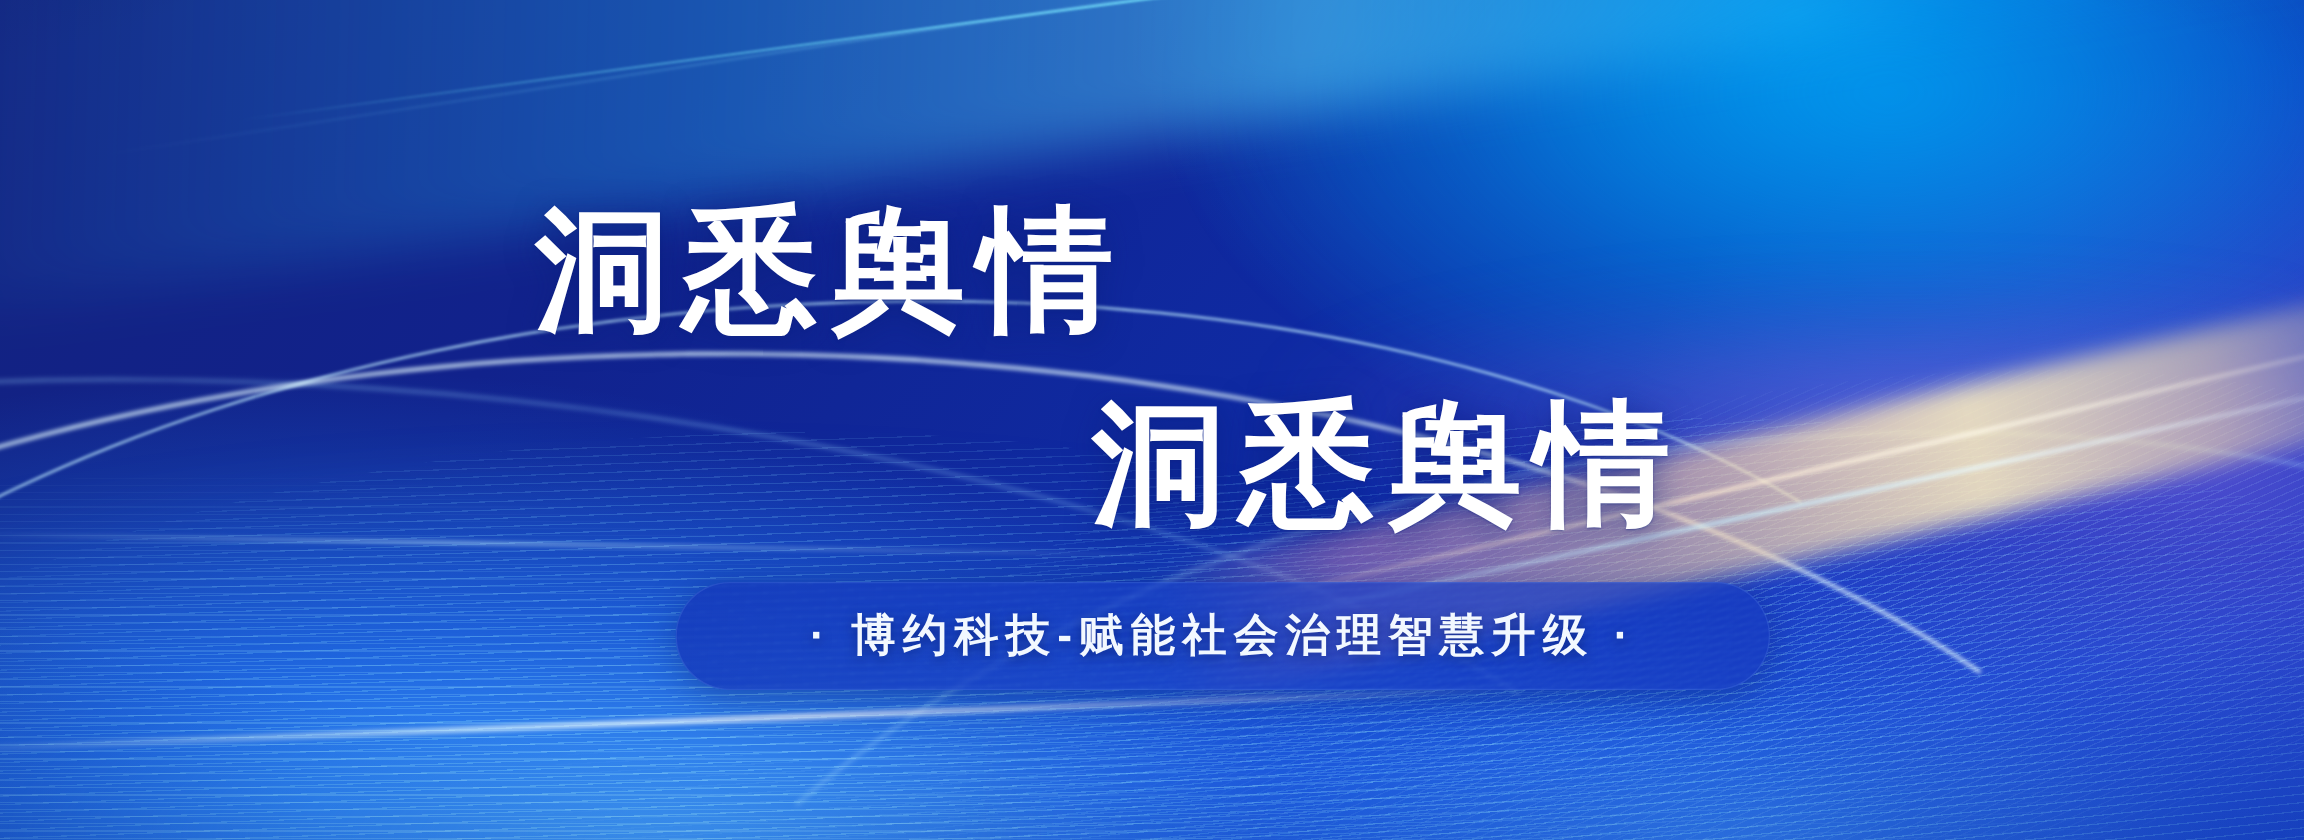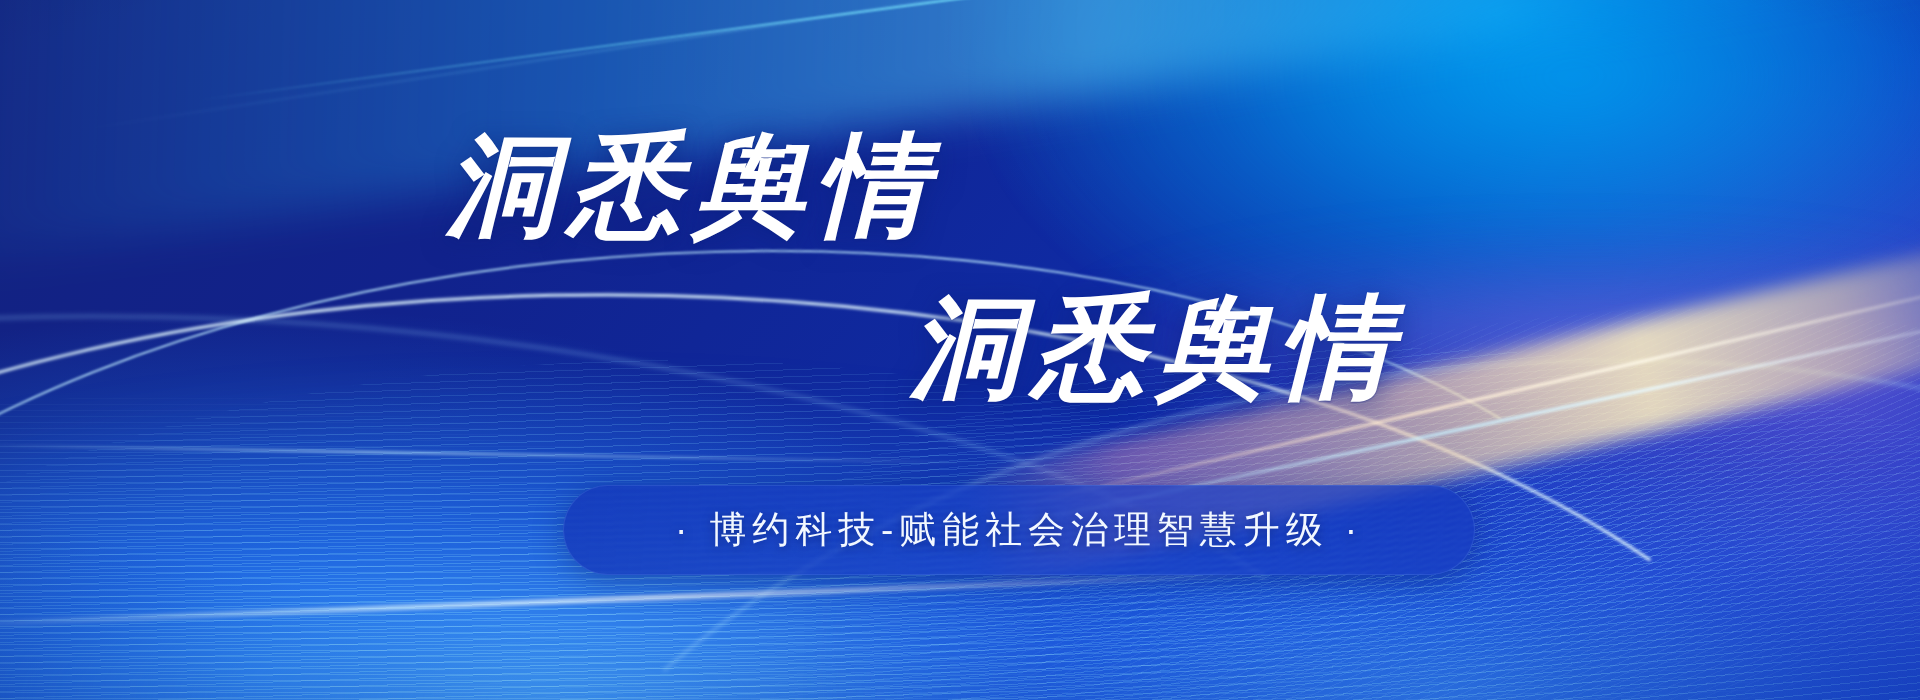--- a/index.html
+++ b/index.html
@@ -183,24 +183,24 @@
   }
 
   
   .content{position:absolute;inset:0;}
 
   .headline{
     position:absolute;
     color:#fff;
     font-family:"Liberation Serif","DejaVu Serif",serif;
     font-weight:700;
-    font-style:italic;
     letter-spacing:.10em;
     white-space:nowrap;
     text-shadow:0 4px 26px rgba(10,30,120,.55), 0 1px 2px rgba(20,40,130,.5);
+    margin-top:40px;
   }
   .headline-1{
     left:446px;top:128px;
     font-size:112px;line-height:1.05;
   }
   .headline-2{
     left:910px;top:290px;
     font-size:112px;line-height:1.05;
   }
 
@@ -211,21 +211,21 @@
     border-radius:45px;
     background:linear-gradient(96deg,rgba(20,55,185,.78) 0%,rgba(24,62,196,.66) 45%,rgba(22,58,192,.74) 100%);
     box-shadow:inset 0 0 0 1px rgba(150,200,255,.14), 0 6px 30px rgba(8,25,95,.35);
     display:flex;align-items:center;justify-content:center;
     backdrop-filter:blur(1px);
   }
   .pill-text{
     color:#f2f8ff;
     font-size:37px;
     letter-spacing:.16em;
-    font-weight:400;
+    font-weight:700;
     white-space:nowrap;
     text-shadow:0 2px 10px rgba(6,20,80,.5);
   }
 </style>
 </head>
 <body>
 
 <div class="banner">
 
   <div class="streak glow-topright"></div>

